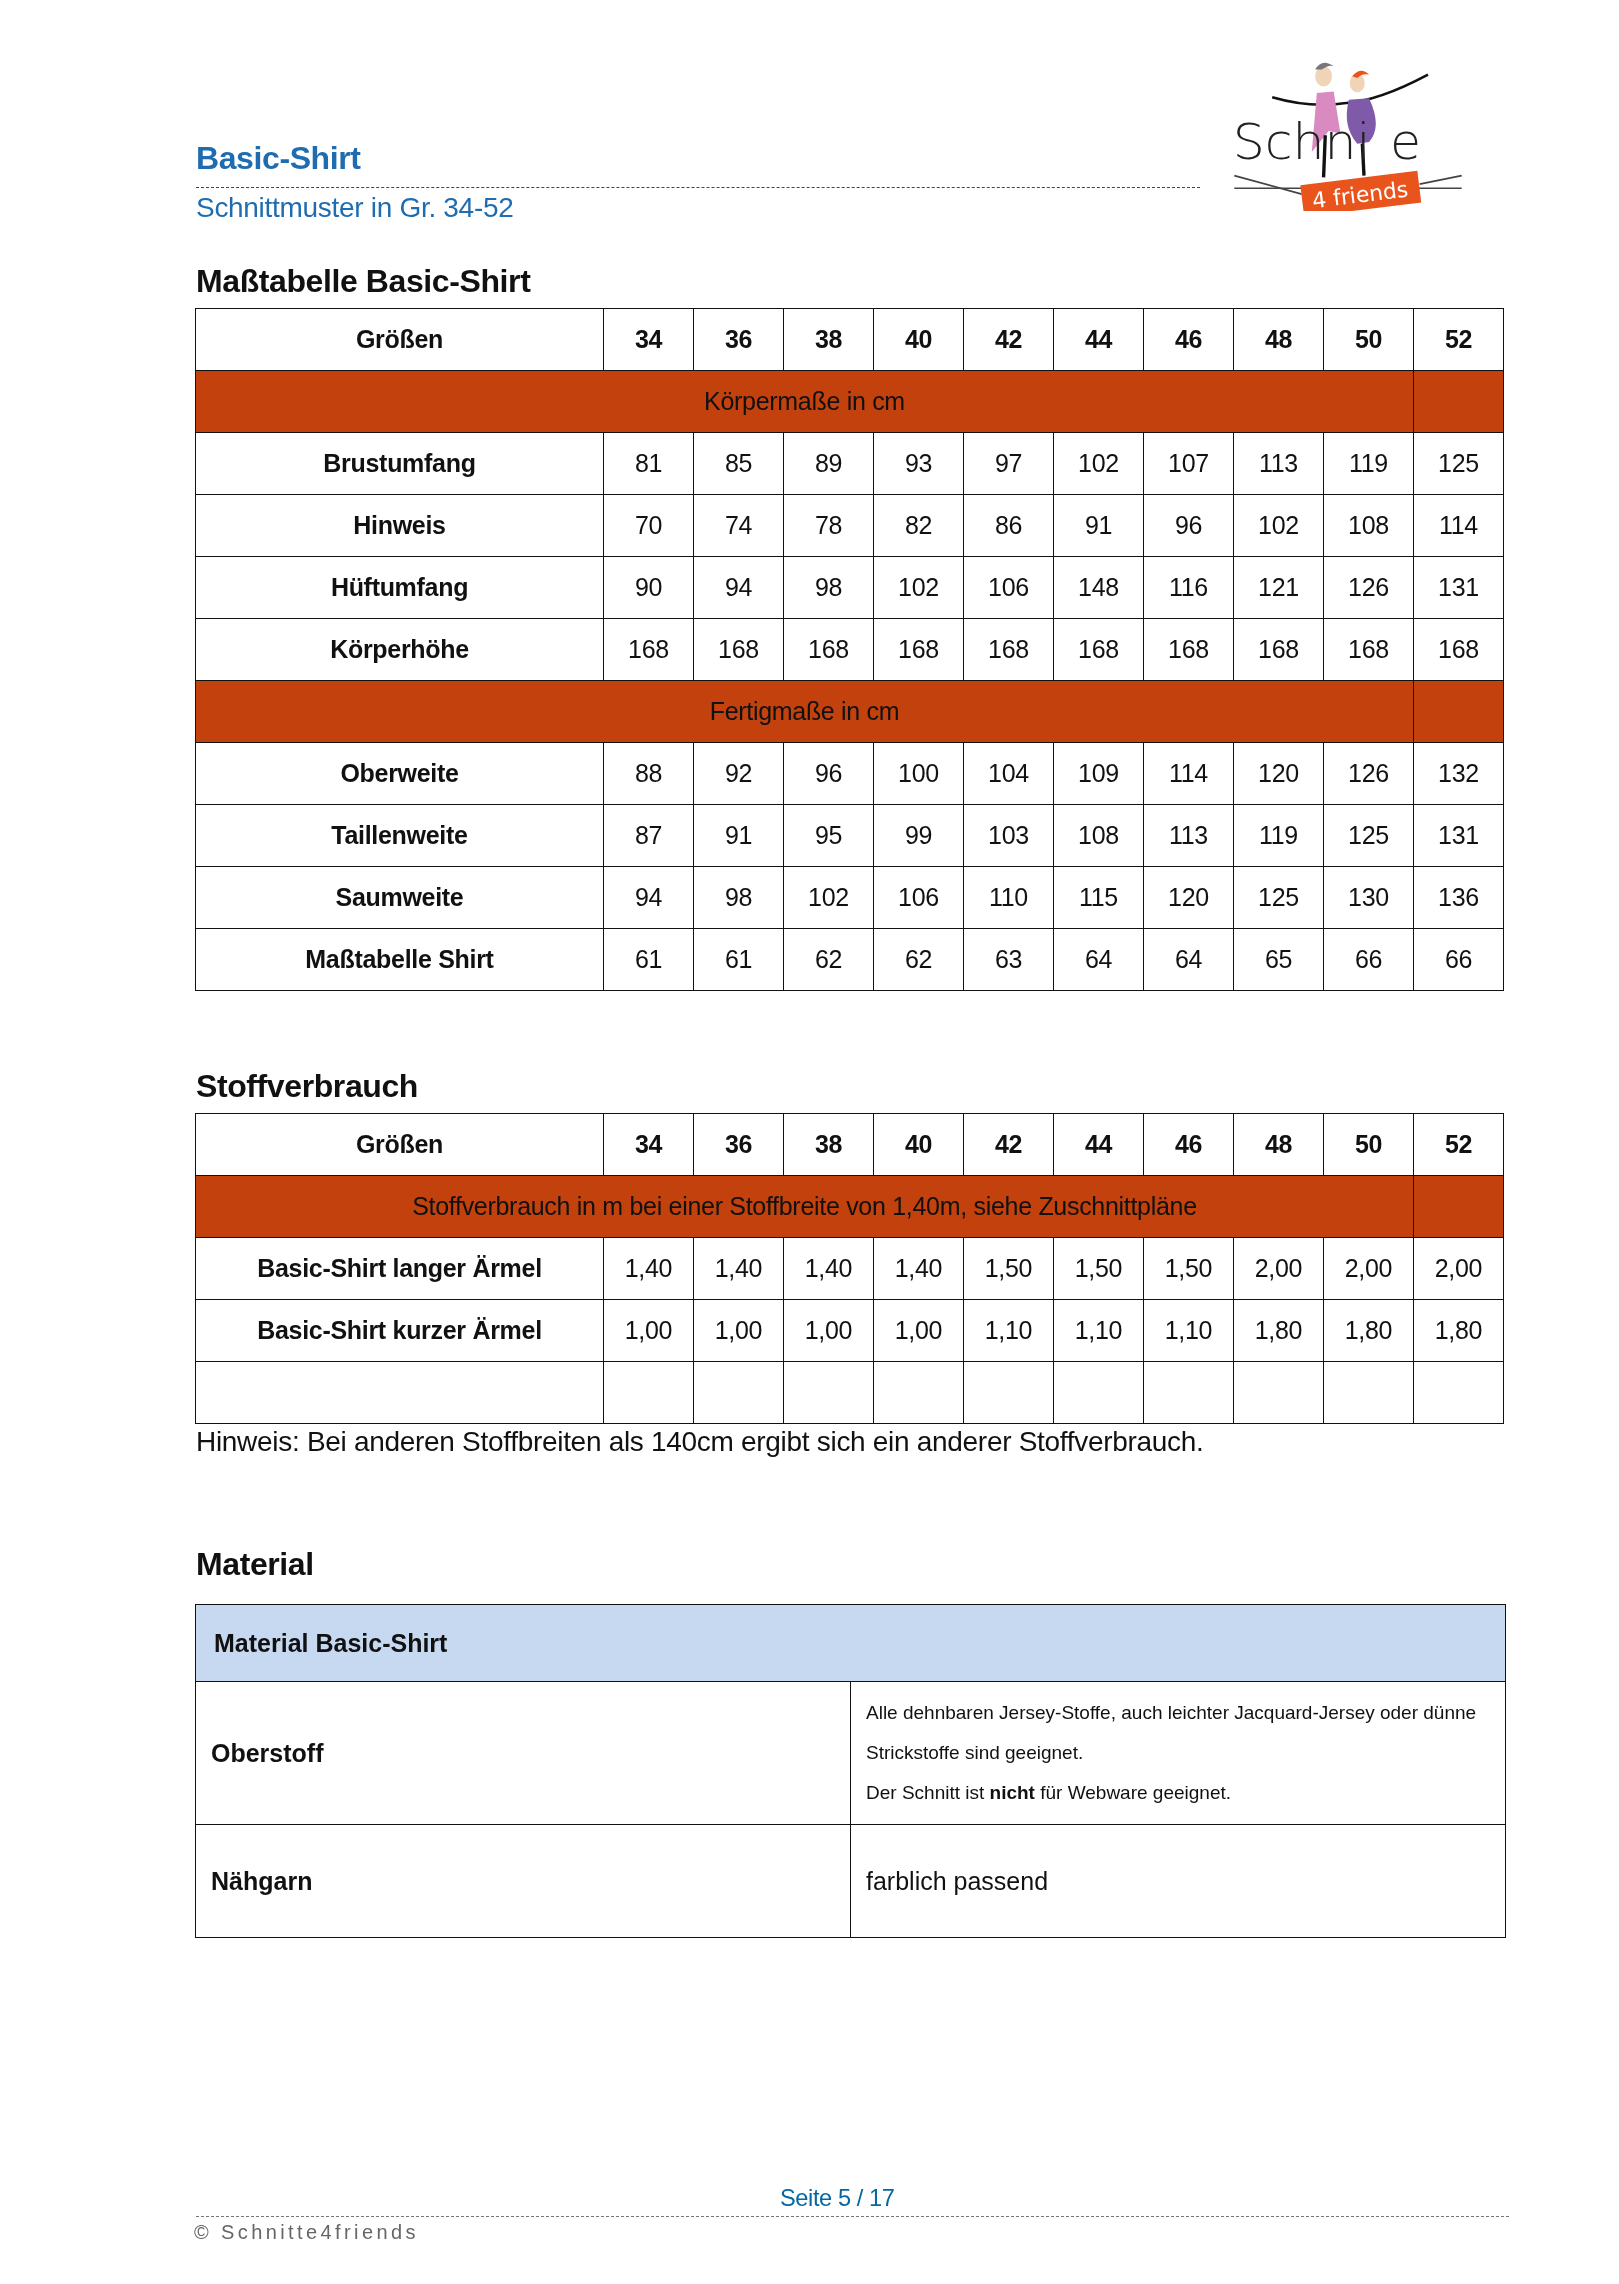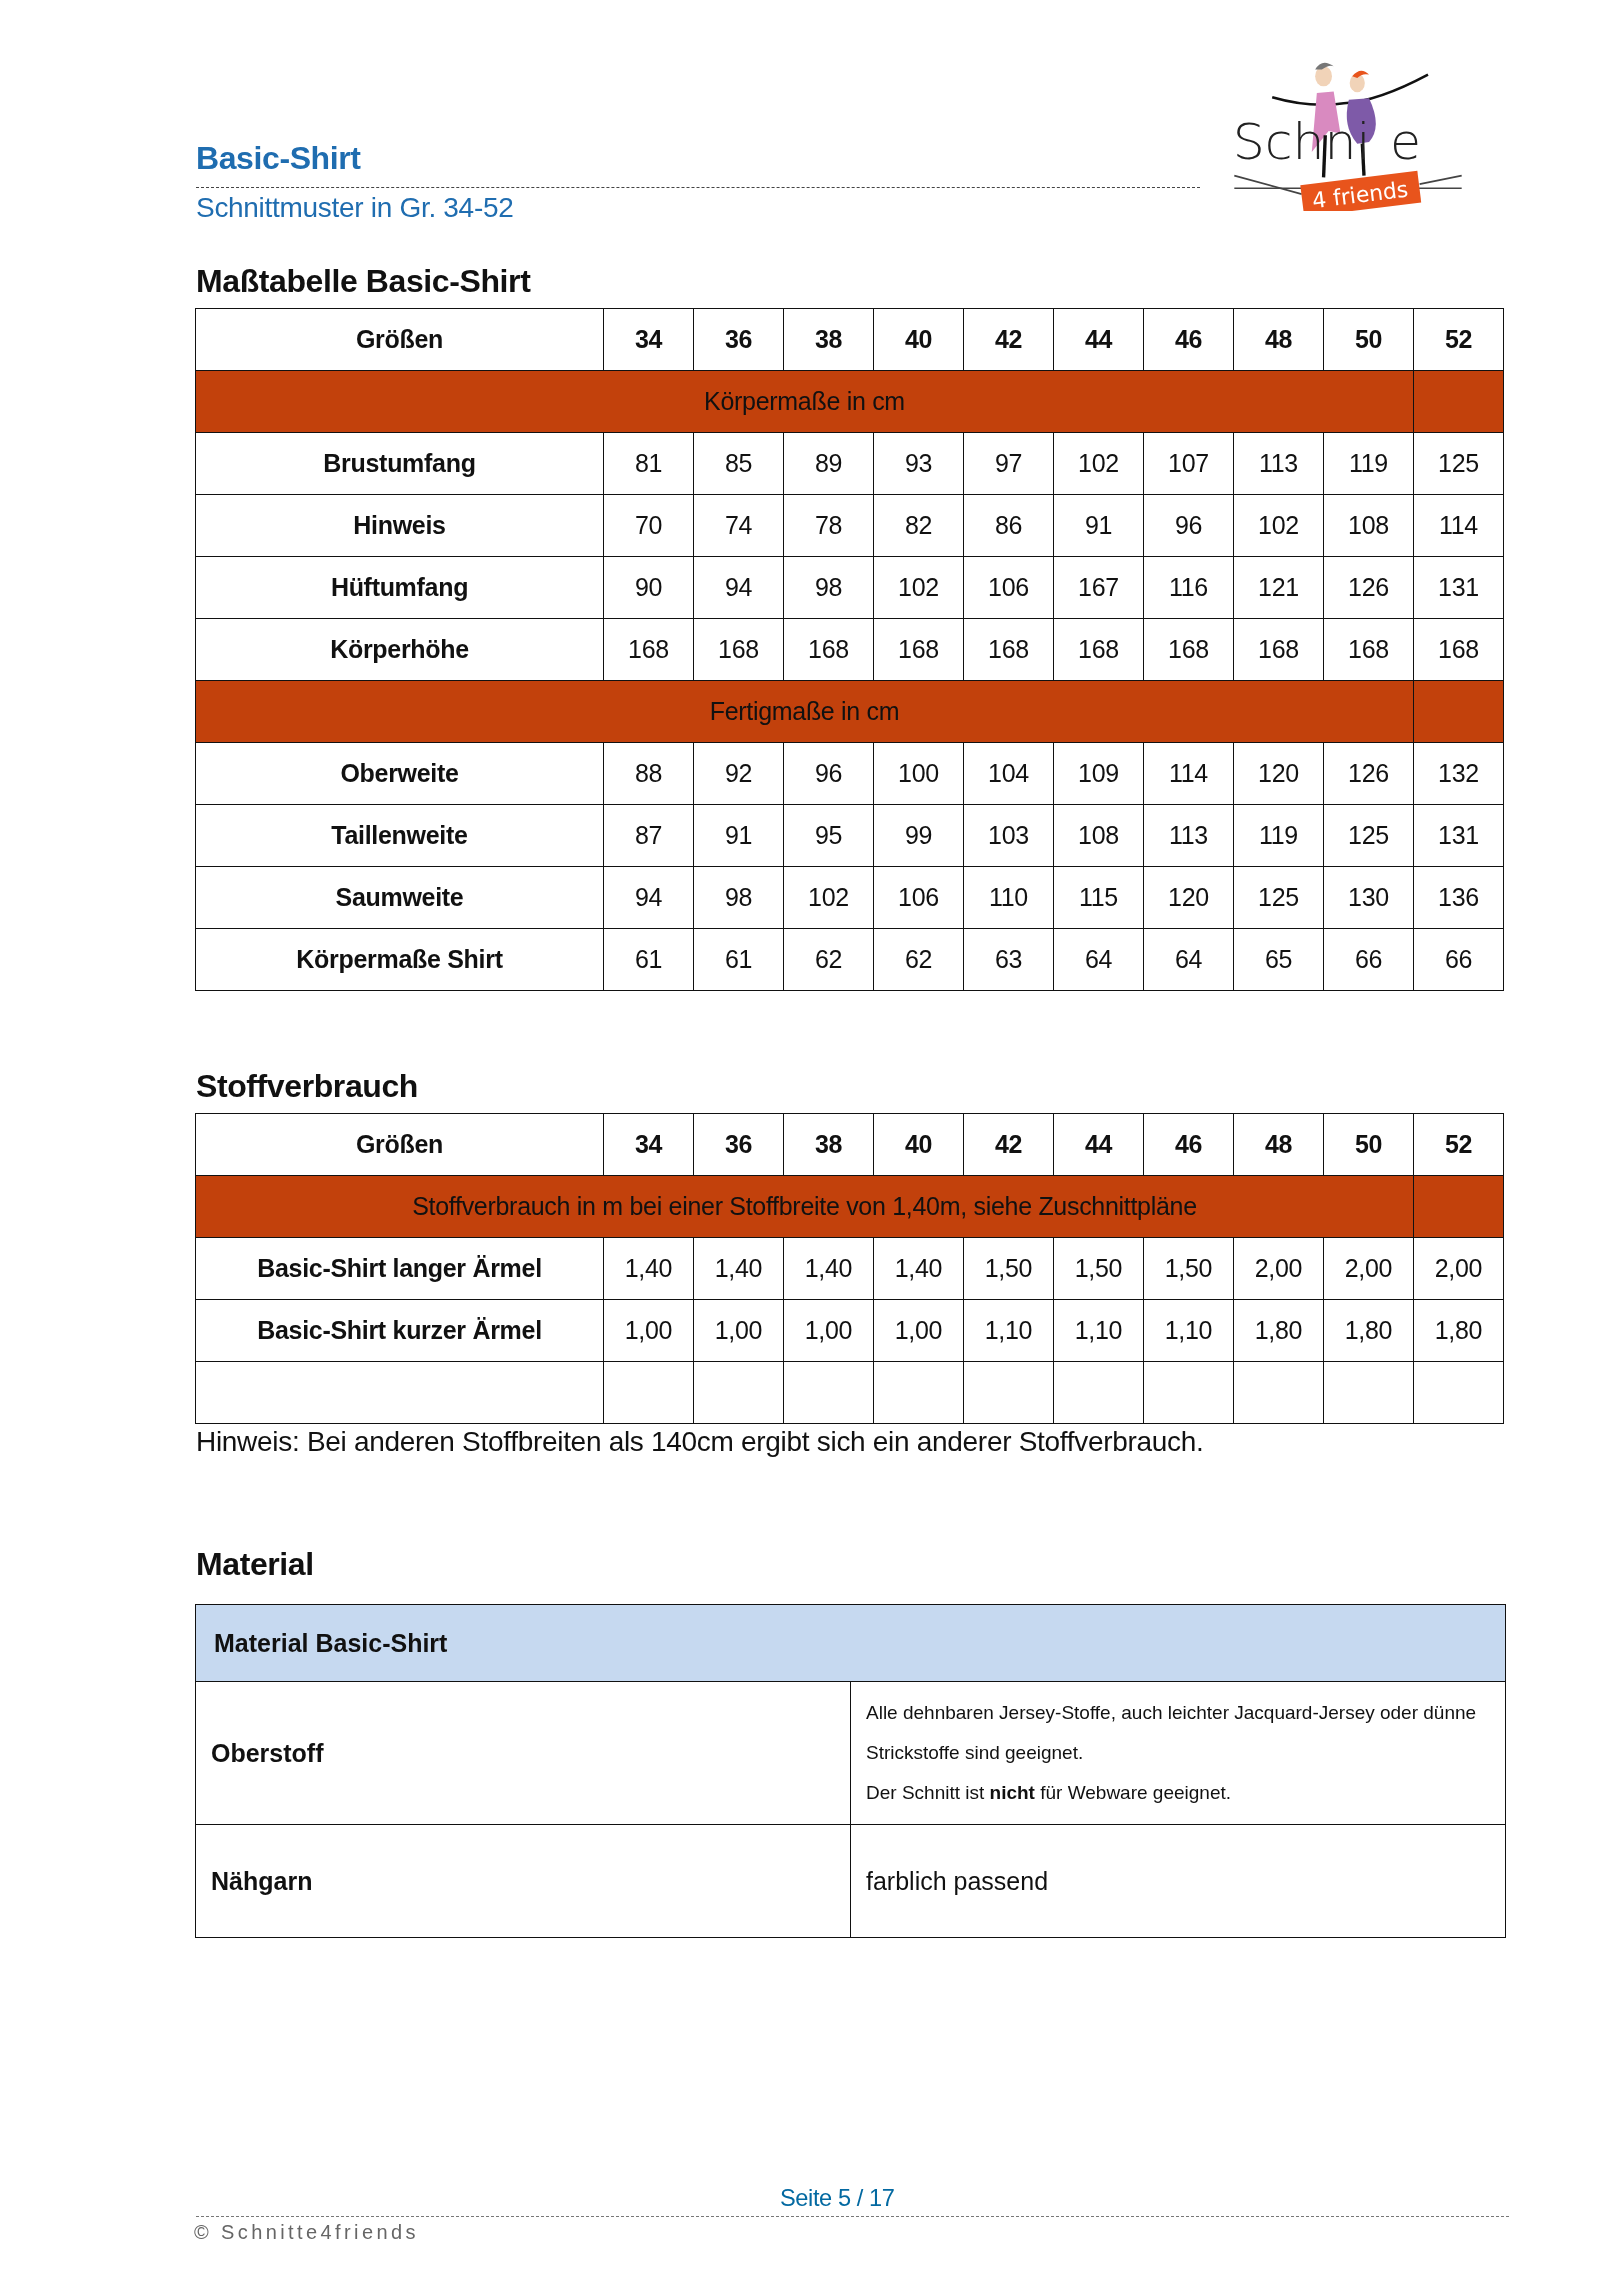--- a/index.html
+++ b/index.html
@@ -120,21 +120,21 @@
     <td>108</td>
     <td>114</td>
   </tr>
   <tr>
     <td class="label">Hüftumfang</td>
     <td>90</td>
     <td>94</td>
     <td>98</td>
     <td>102</td>
     <td>106</td>
-    <td>167</td>
+    <td>148</td>
     <td>116</td>
     <td>121</td>
     <td>126</td>
     <td>131</td>
   </tr>
   <tr>
     <td class="label">Körperhöhe</td>
     <td>168</td>
     <td>168</td>
     <td>168</td>
@@ -183,21 +183,21 @@
     <td>102</td>
     <td>106</td>
     <td>110</td>
     <td>115</td>
     <td>120</td>
     <td>125</td>
     <td>130</td>
     <td>136</td>
   </tr>
   <tr>
-    <td class="label">Körpermaße Shirt</td>
+    <td class="label">Maßtabelle Shirt</td>
     <td>61</td>
     <td>61</td>
     <td>62</td>
     <td>62</td>
     <td>63</td>
     <td>64</td>
     <td>64</td>
     <td>65</td>
     <td>66</td>
     <td>66</td>

